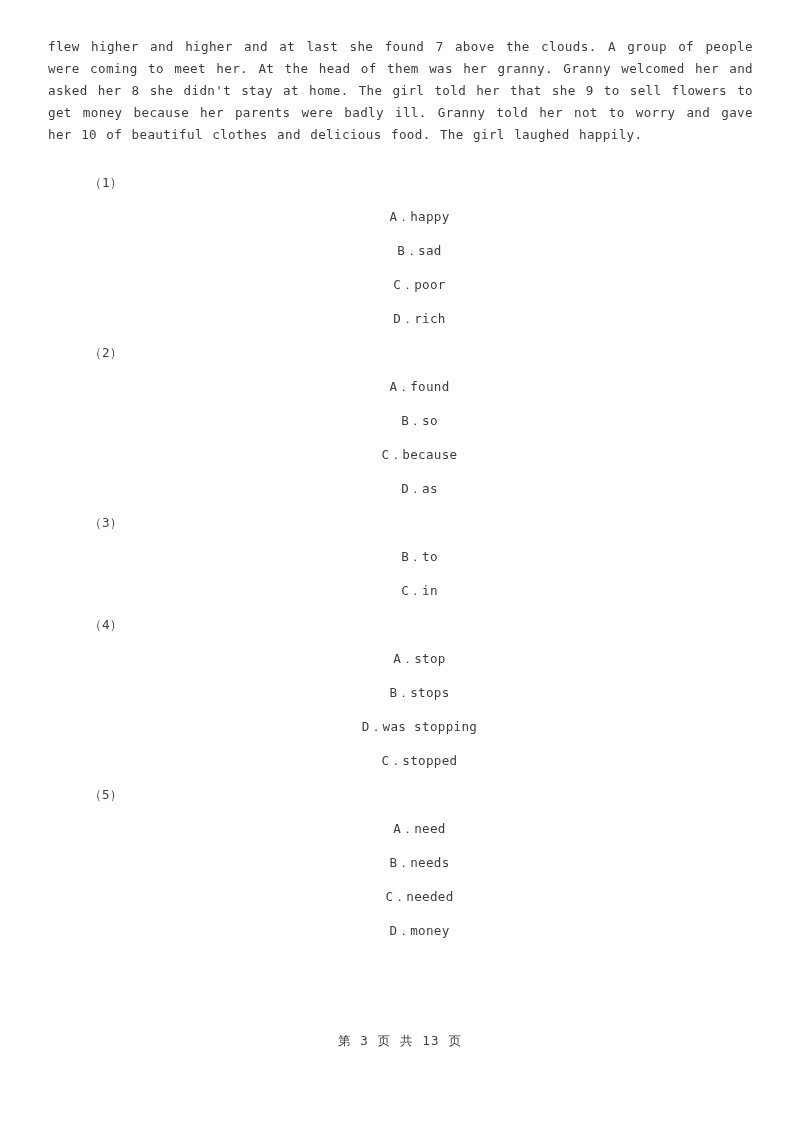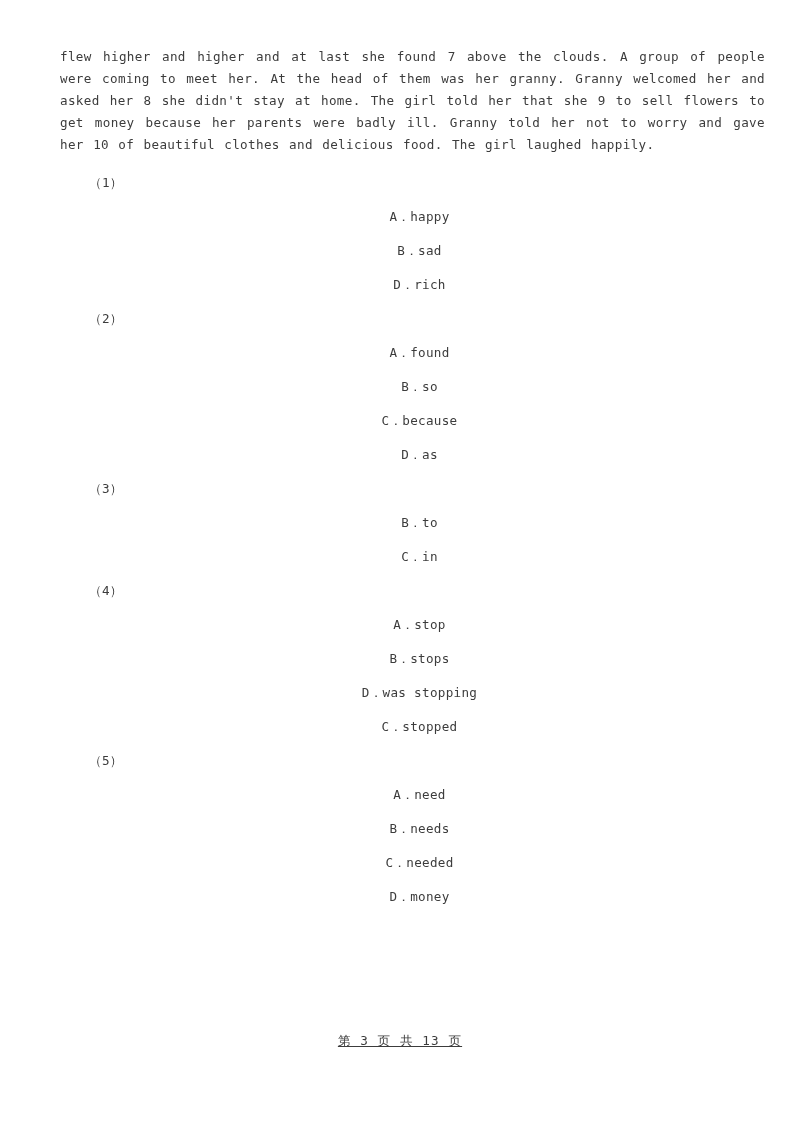--- a/index.html
+++ b/index.html
@@ -22,30 +22,29 @@
     top: 0;
     width: 800px;
     height: 1132px;
     box-sizing: border-box;
   }
 
   
   .passage {
     position: absolute;
     left: 48px;
-    top: 46px;
+    top: 36px;
     width: 705px;
     font-size: 12.6px;
     line-height: 22px;
     text-align: justify;
     text-align-last: left;
     letter-spacing: 0.35px;
     word-spacing: 1.4px;
     color: #3c3c3c;
-    margin-left: 12px;
   }
 
   
   .questions {
     position: absolute;
     left: 48px;
     top: 166px;
     width: 705px;
   }
 
@@ -89,35 +88,35 @@
   .footer {
     position: absolute;
     left: 0;
     top: 1033px;
     width: 800px;
     text-align: center;
     font-size: 12.6px;
     letter-spacing: 1.1px;
     color: #3c3c3c;
     white-space: pre;
-    text-decoration: underline;
   }
 </style>
 </head>
 <body>
 
 <div class="page">
 
   <div class="passage">flew higher and higher and at last she found 7 above the clouds. A group of people were coming to meet her. At the head of them was her granny. Granny welcomed her and asked her 8 she didn't stay at home. The girl told her that she 9 to sell flowers to get money because her parents were badly ill. Granny told her not to worry and gave her 10 of beautiful clothes and delicious food. The girl laughed happily.</div>
 
   <div class="questions">
       <div class="qblock">
         <div class="qnum">（1）</div>
         <div class="opt"><span class="opt-letter">A</span><span class="opt-sep">．</span><span class="opt-text">happy</span></div>
         <div class="opt"><span class="opt-letter">B</span><span class="opt-sep">．</span><span class="opt-text">sad</span></div>
+        <div class="opt"><span class="opt-letter">C</span><span class="opt-sep">．</span><span class="opt-text">poor</span></div>
         <div class="opt"><span class="opt-letter">D</span><span class="opt-sep">．</span><span class="opt-text">rich</span></div>
       </div>
       <div class="qblock">
         <div class="qnum">（2）</div>
         <div class="opt"><span class="opt-letter">A</span><span class="opt-sep">．</span><span class="opt-text">found</span></div>
         <div class="opt"><span class="opt-letter">B</span><span class="opt-sep">．</span><span class="opt-text">so</span></div>
         <div class="opt"><span class="opt-letter">C</span><span class="opt-sep">．</span><span class="opt-text">because</span></div>
         <div class="opt"><span class="opt-letter">D</span><span class="opt-sep">．</span><span class="opt-text">as</span></div>
       </div>
       <div class="qblock">

